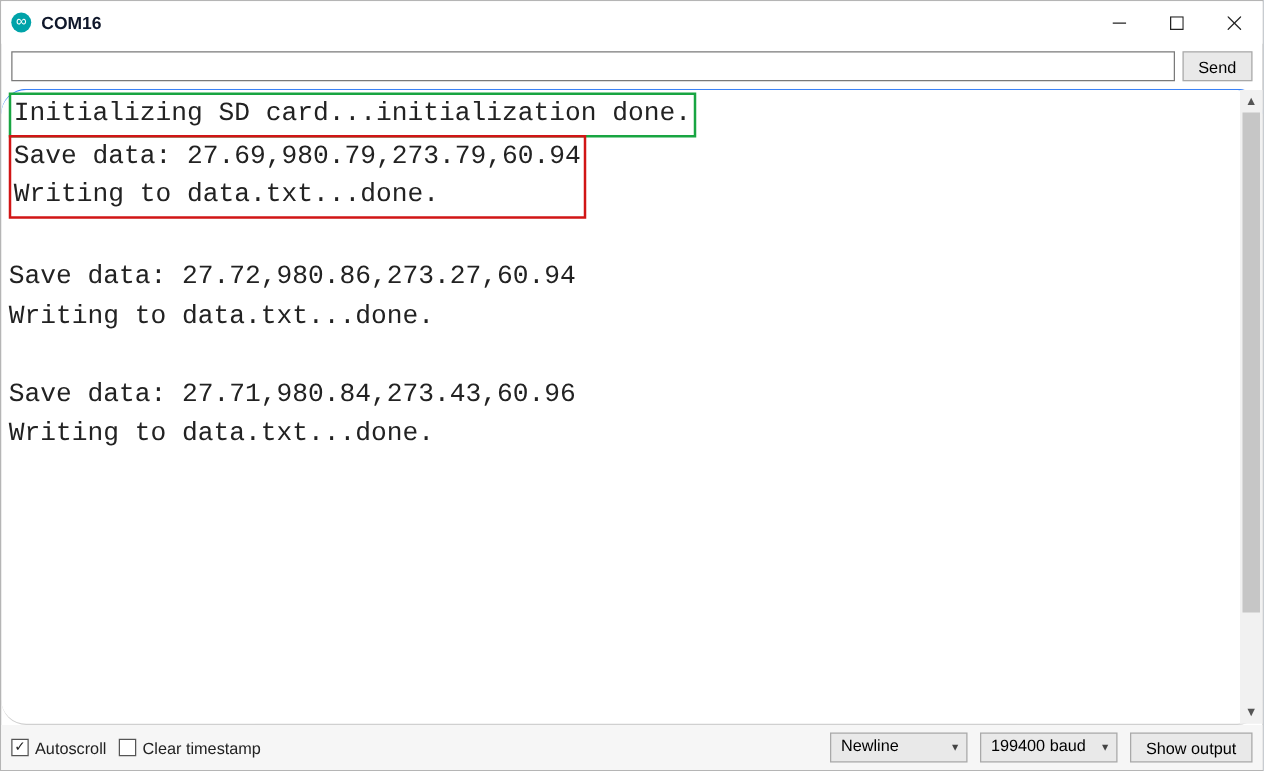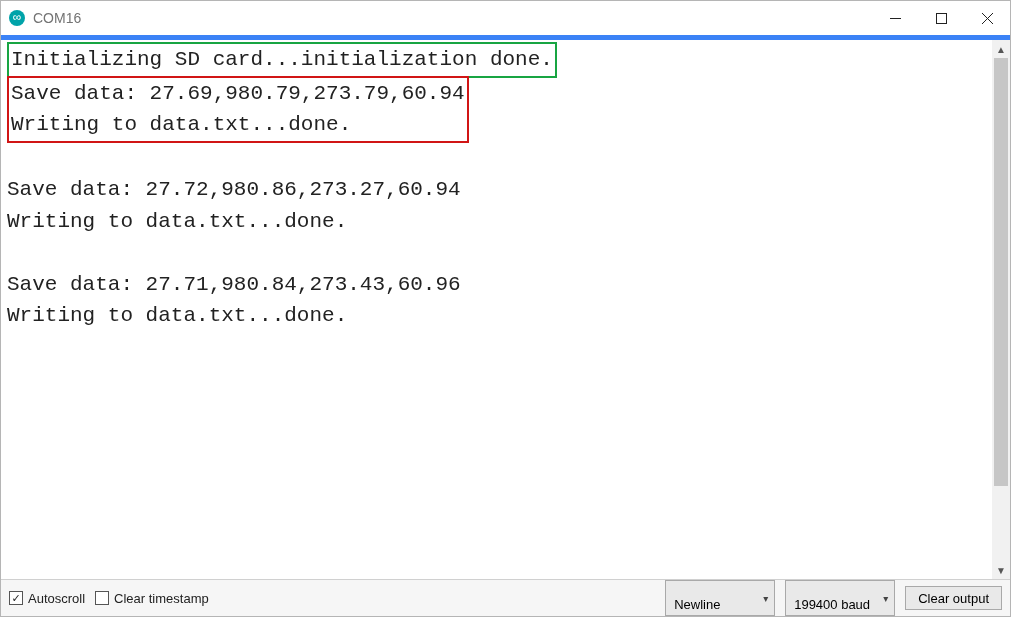--- a/index.html
+++ b/index.html
@@ -39,21 +39,21 @@
   .app-icon::before {
     content:"∞";
     color:#fff;
     font-size:12px;
     line-height:16px;
     position:absolute;
     width:100%;
     text-align:center;
     top:-1px;
   }
-  .title-text { font-size:14px; color:#737373; }
+  .title-text { font-size:14px; color:#0f172a;font-weight:bold; }
   .titlebar-spacer { flex:1; }
   .win-btns { display:flex; height:100%; }
   .win-btn {
     width:46px;
     display:flex;
     align-items:center;
     justify-content:center;
     font-family:"Segoe UI", sans-serif;
     font-size:14px;
     color:#222;
@@ -82,23 +82,24 @@
     padding:0 12px;
     background:#e9e9e9;
     border:1px solid #a9a9a9;
     font-size:13px;
     cursor:pointer;
   }
   
   .outwrap {
     flex:1;
     display:flex;
-    border-top:5px solid #3b82f6;
+    border-top:1px solid #3b82f6;
     border-bottom:1px solid #d0d0d0;
     min-height:0;
+    border-radius:20px;
   }
   .output {
     flex:1;
     padding:2px 6px 6px 6px;
     font-family:"Consolas","Courier New",monospace;
     font-size:21px;
     line-height:1.5;
     white-space:pre;
     overflow:hidden;
     color:#222;
@@ -151,27 +152,27 @@
     border:1px solid #555;
     background:#fff;
     display:flex;
     align-items:center;
     justify-content:center;
     font-size:11px;
     line-height:1;
   }
   .bottombar-spacer { flex:1; }
   .select {
-    height:36px;
+    height:24px;
     border:1px solid #a9a9a9;
     background:#e9e9e9;
-    padding:12px 22px 0 8px;
-    font-size:13px;
-    display:flex;
-    align-items:center;
+    padding:2px 22px 0 8px;
+    font-size:13px;
+    display:flex;
+    align-items:flex-start;
     position:relative;
     cursor:pointer;
     min-width:110px;
   }
   .select .chev {
     position:absolute;
     right:6px;
     top:50%;
     transform:translateY(-50%);
     font-size:10px;
@@ -200,20 +201,24 @@
       </button>
       <button class="win-btn close">
         <svg viewBox="0 0 11 11">
             <line x1="0" y1="0" x2="11" y2="11" stroke="#222" stroke-width="1"></line>
             <line x1="11" y1="0" x2="0" y2="11" stroke="#222" stroke-width="1"></line>
           </svg>
       </button>
     </div>
   </div>
 
+  <div class="sendrow">
+    <input type="text" value="" style="">
+    <button class="btn">Send</button>
+  </div>
 
   <div class="outwrap">
     <div class="output"><span class="hl-green"><span>Initializing SD card...initialization done.</span></span>
 <span class="hl-red"><span>Save data: 27.69,980.79,273.79,60.94</span>
 <span>Writing to data.txt...done.</span></span>
 <span></span>
 <span>Save data: 27.72,980.86,273.27,60.94</span>
 <span>Writing to data.txt...done.</span>
 <span></span>
 <span>Save data: 27.71,980.84,273.43,60.96</span>
@@ -239,16 +244,16 @@
     </label>
     <span class="bottombar-spacer"></span>
     <div class="select">
       <span>Newline</span>
       <span class="chev">▾</span>
     </div>
     <div class="select">
       <span>199400 baud</span>
       <span class="chev">▾</span>
     </div>
-    <button class="btn">Clear output</button>
+    <button class="btn">Show output</button>
   </div>
 
 </div>
 
 </body></html>

